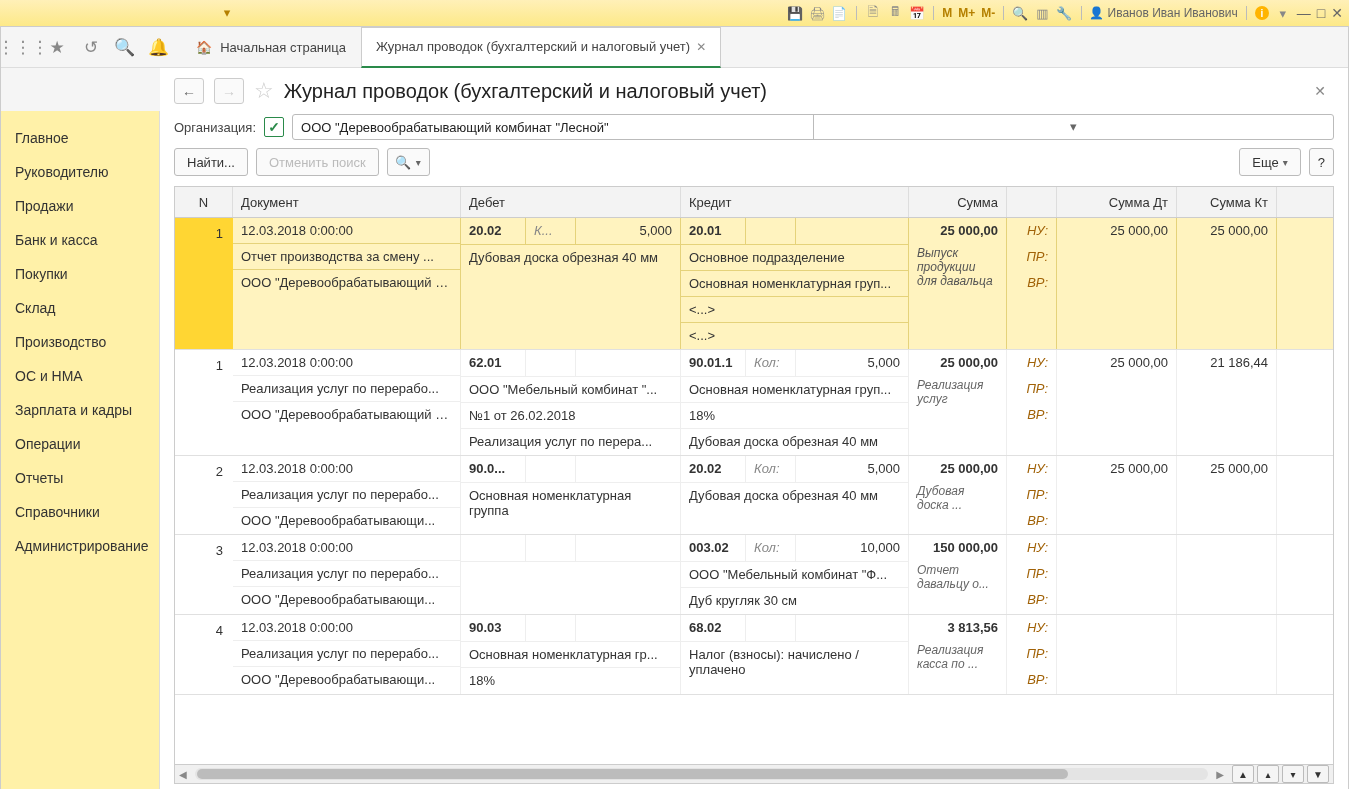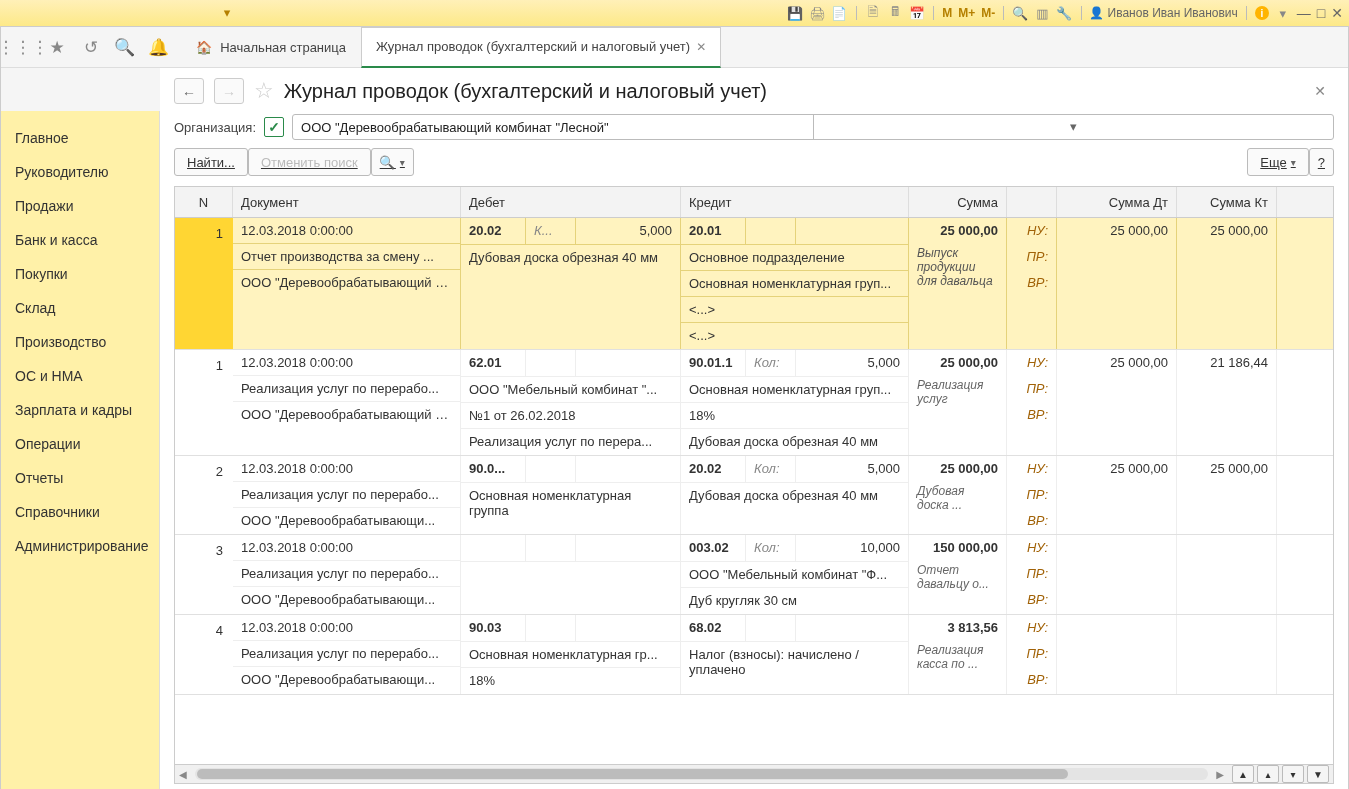--- a/index.html
+++ b/index.html
@@ -156,22 +156,21 @@
   align-items:center;
   background:#fff;
 }
 .org-input span { padding: 0 8px; flex:1; color:#222; }
 .org-input .dd { width:20px; border-left:1px solid #bbb; text-align:center; color:#666; cursor:pointer; line-height:24px;}
 
 .filter-row {
   display:flex;
   align-items:center;
   padding: 0 14px 10px 14px;
-  gap:0;
-  text-decoration:underline;
+  gap:8px;
 }
 .btn {
   height: 26px;
   padding: 0 12px;
   border:1px solid #bbb;
   border-radius:3px;
   background:#fafafa;
   display:flex;align-items:center;gap:4px;
   cursor:pointer;
   color:#333;

